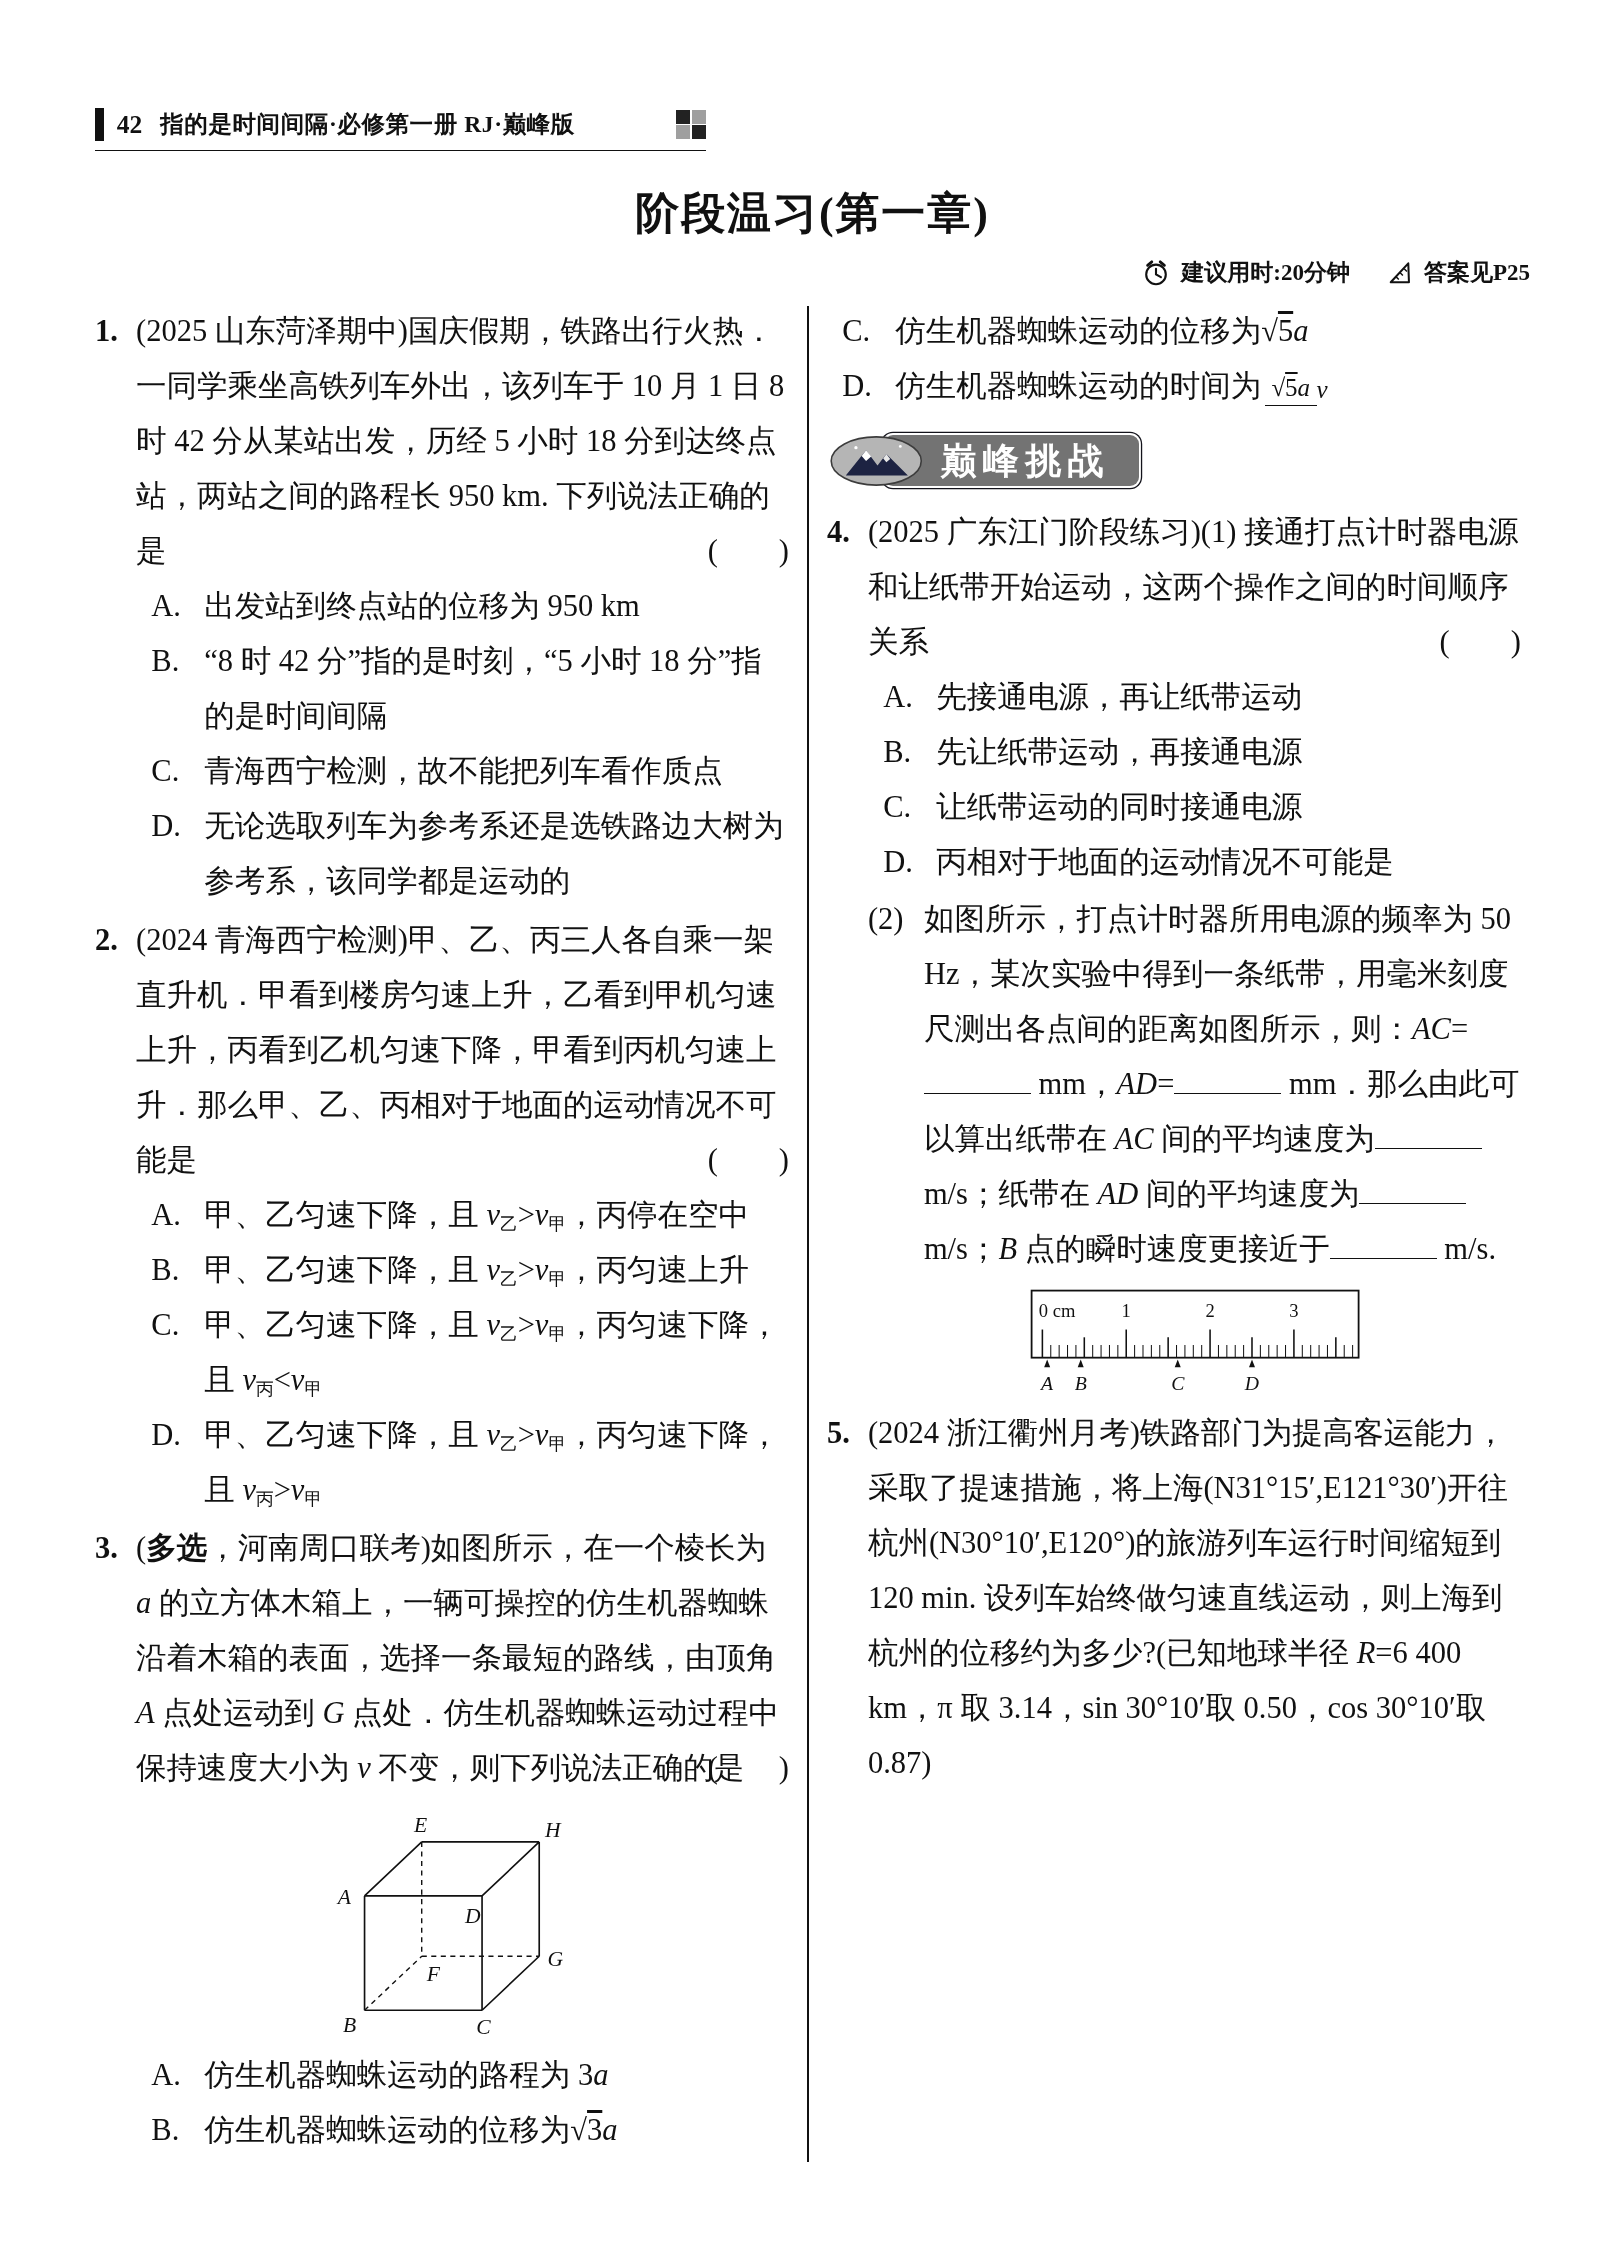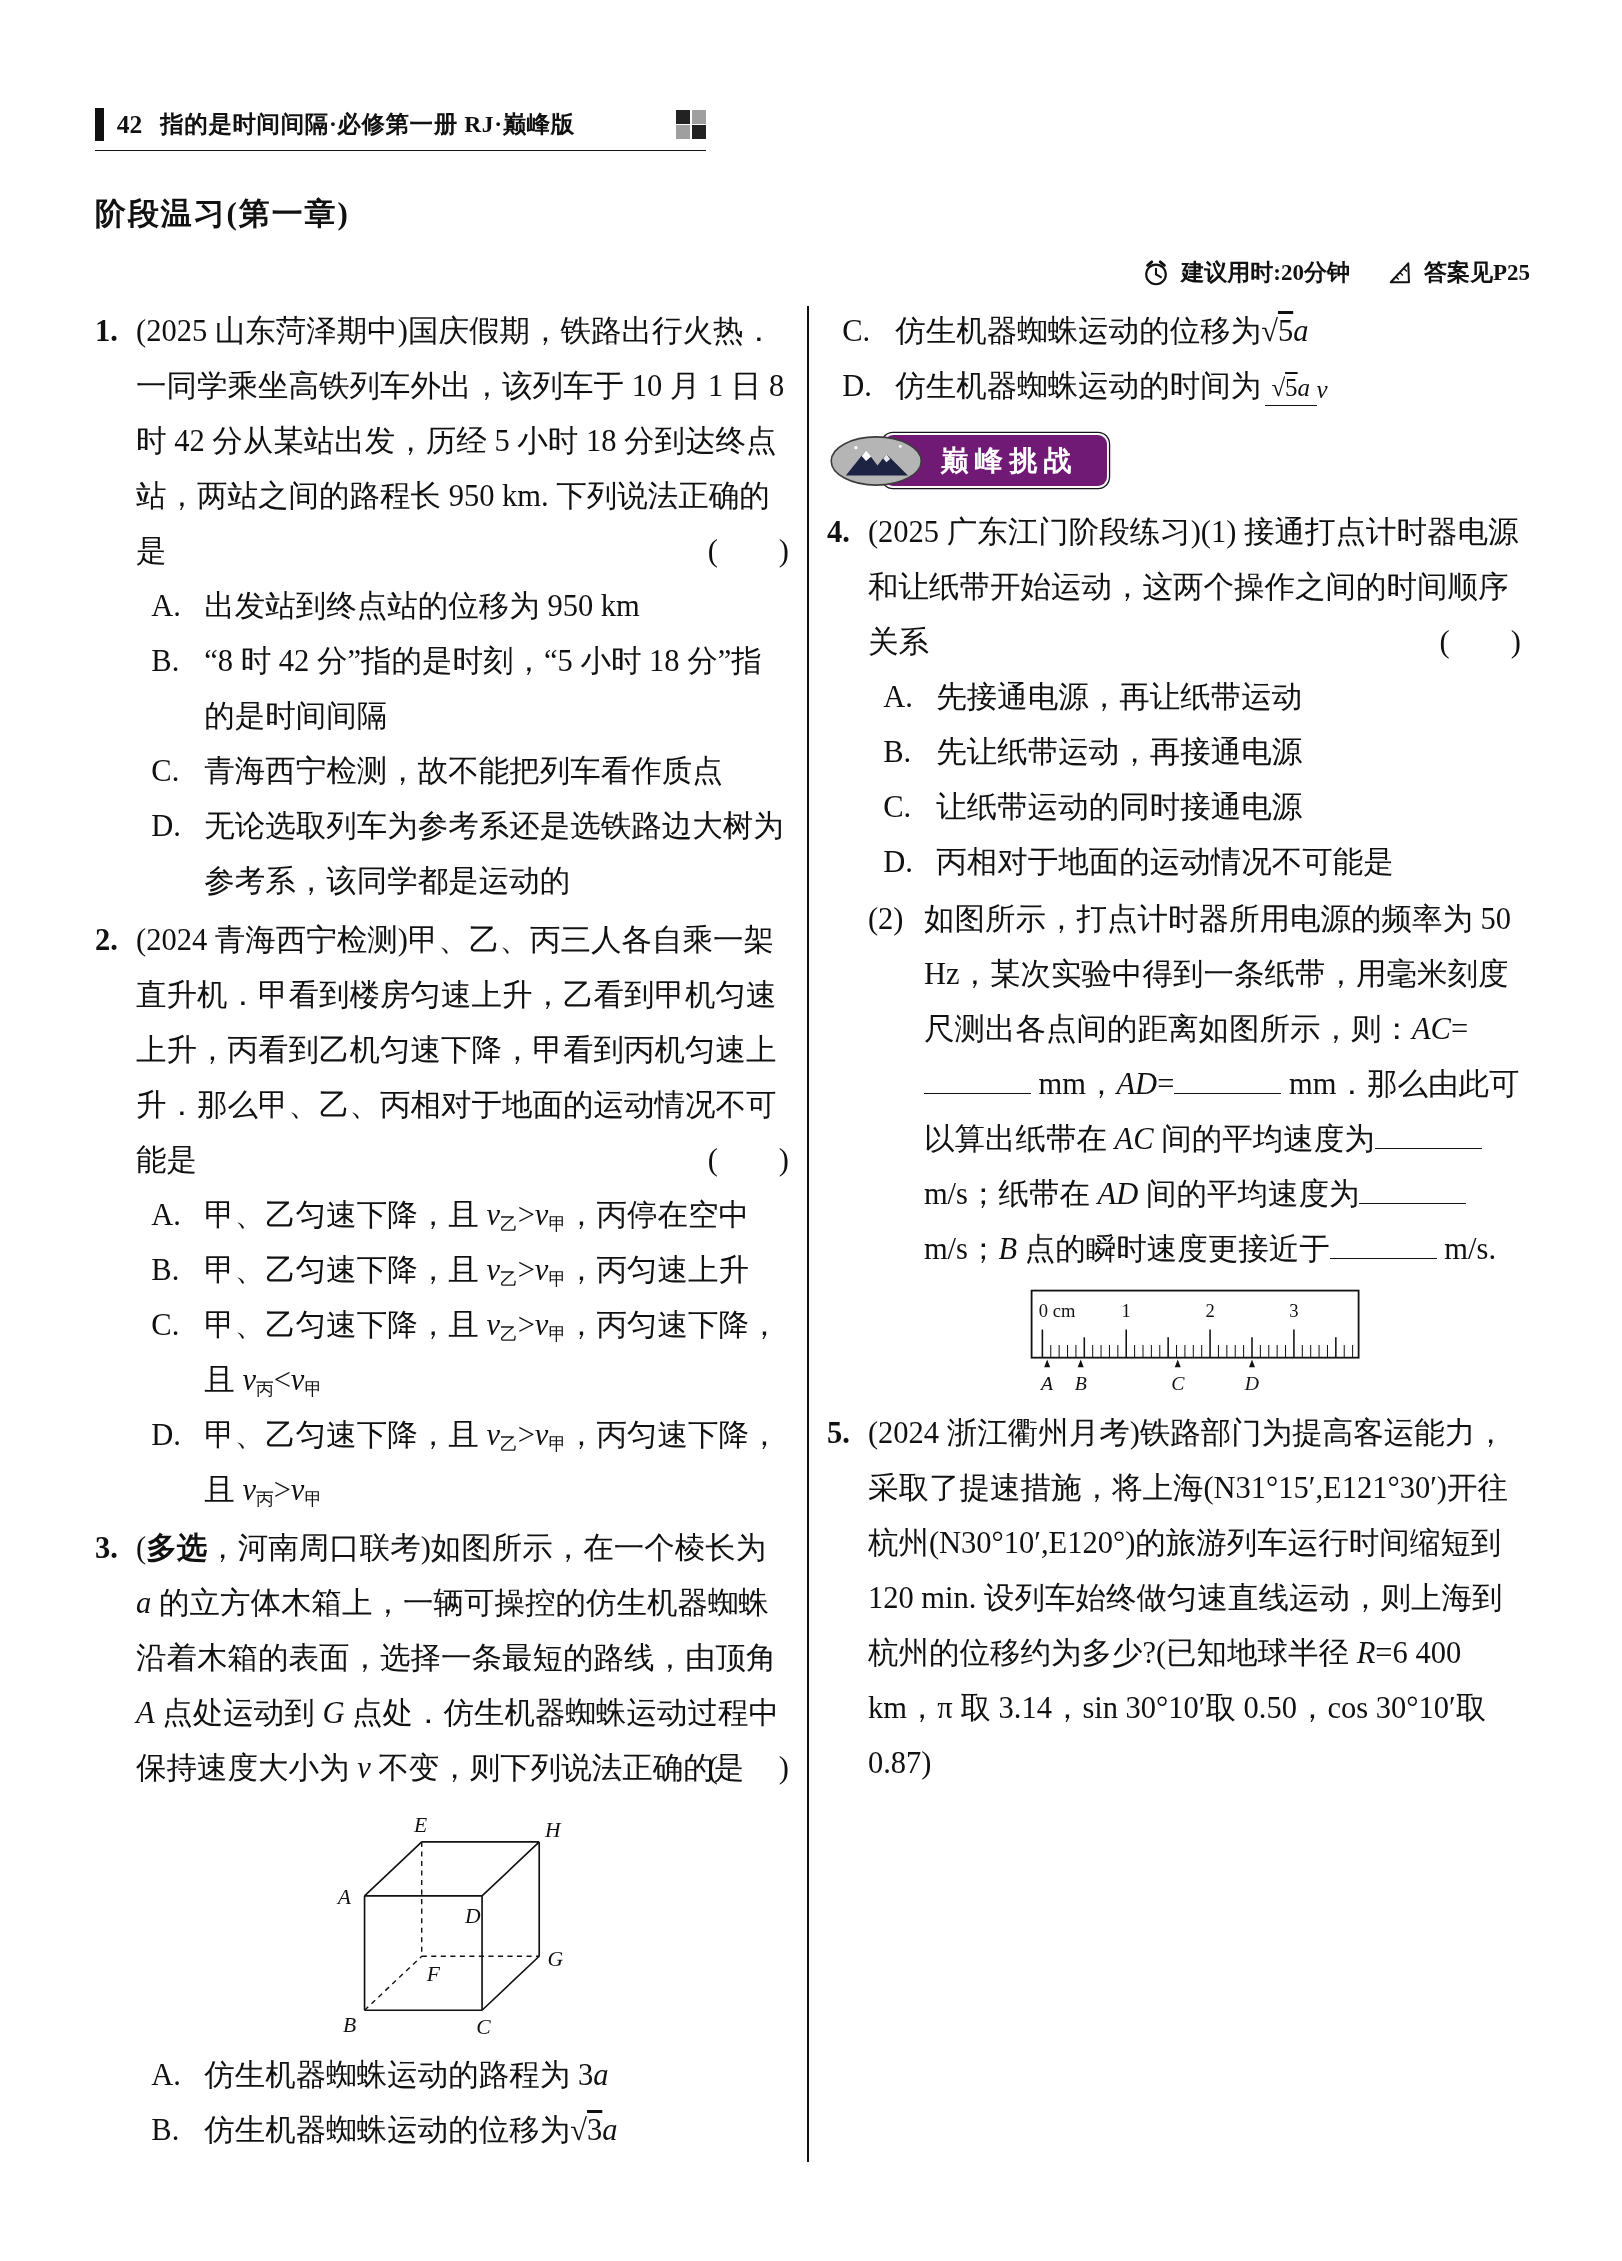--- a/index.html
+++ b/index.html
@@ -9,21 +9,21 @@
         font-family:"Liberation Serif","DejaVu Serif",serif;font-size:30.5px;line-height:55px;}
 
   
   .header{display:flex;align-items:center;width:611px;border-bottom:1.9px solid #111;padding-bottom:9px;text-align:center;}
   .hbar{width:9px;height:33px;background:#111;margin-right:12.7px;flex:none}
   .hnum{font-weight:bold;font-size:25.5px;line-height:33px;margin-right:18px}
   .htitle{font-weight:bold;font-size:23.5px;line-height:33px;letter-spacing:0.6px;white-space:nowrap}
   .checker{margin-left:auto;display:grid;grid-template-columns:repeat(2,14px);grid-auto-rows:14px;gap:1.9px}
   .ck-d{background:#222}.ck-g{background:#9f9f9f}
 
-  .main-title{text-align:left;font-size:31px;font-weight:bold;letter-spacing:1.9px;margin-top:37px;line-height:51px}
+  .main-title{text-align:center;font-size:44px;font-weight:bold;letter-spacing:1.9px;margin-top:37px;line-height:51px}
 
   .meta{display:flex;justify-content:flex-end;align-items:center;font-size:23px;font-weight:bold;
         margin-top:19px;margin-bottom:15.3px;line-height:30.5px}
   .meta .m-item{display:flex;align-items:center;gap:11px}
   .meta .m-gap{width:36px}
 
   
   .columns{display:flex;align-items:stretch}
   .col{width:694px;flex:none}
   .divider{width:1.9px;background:#111;margin:2.5px 18px 0 18px;min-height:1832px}
@@ -53,22 +53,22 @@
         font-size:0.82em;line-height:1.25;text-align:center;margin:0 3.8px}
   .fn{border-bottom:1.9px solid #111;padding:0 6.4px 1.3px}
   .fd{padding-top:1.3px}
 
   .fig{display:flex;justify-content:center;margin:10.2px 0 6.4px}
   svg text{font-family:"Liberation Serif","DejaVu Serif",serif}
 
   
   .badge{display:flex;align-items:center;margin:19px 0 16.5px 2.5px;height:56px}
   .badge-oval{position:relative;z-index:2;width:97px;height:52px;flex:none}
-  .badge-pill{margin-left:-42px;background:#701a75;color:#fff;border-radius:9px;
-              padding:2.5px 29px 2.5px 56px;font-size:28px;font-weight:bold;letter-spacing:6.4px;line-height:46px;
+  .badge-pill{margin-left:-42px;background:#737373;color:#fff;border-radius:9px;
+              padding:2.5px 29px 2.5px 56px;font-size:36px;font-weight:bold;letter-spacing:6.4px;line-height:46px;
               box-shadow:0 0 0 1.9px #fff,0 0 0 3.2px #13131b}
 </style>
 </head>
 <body>
 
 <div class="page">
 
   <div class="header">
     <div class="hbar"></div>
     <div class="hnum">42</div>

